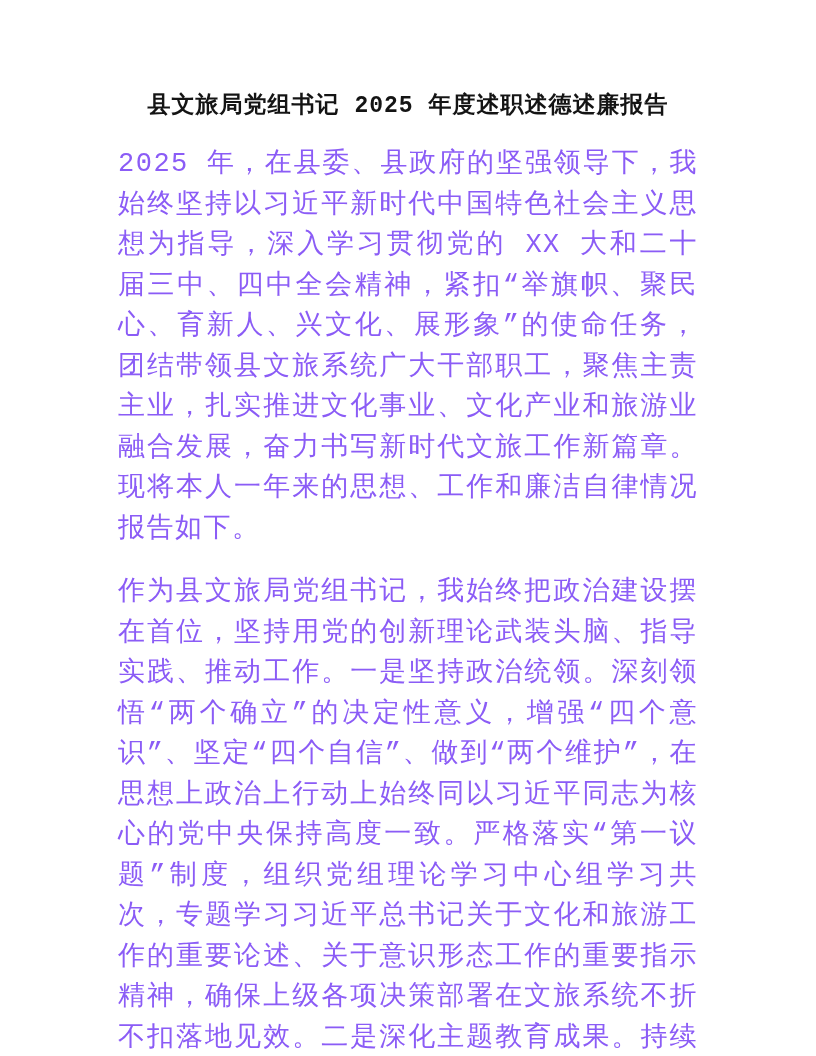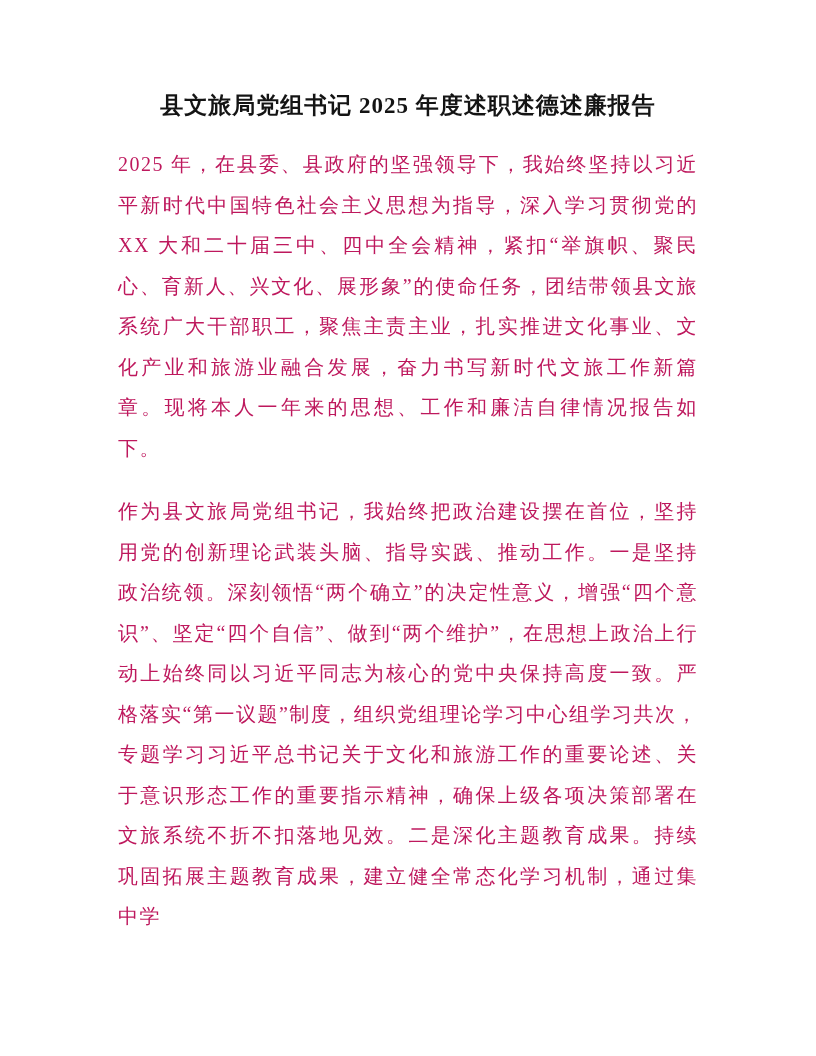--- a/index.html
+++ b/index.html
@@ -9,40 +9,40 @@
   }
   .page {
     position: relative;
     box-sizing: border-box;
     width: 816px;
     height: 1056px;
     background: #ffffff;
     overflow: hidden;
     padding: 88px 118px 0 118px;
     color: #1b1b1b;
-    font-family: Liberation Serif, serif;
+    font-family: Liberation Mono, monospace;
   }
   .doc-title {
     margin: 0 0 20px 0;
     font-size: 23px;
     font-weight: 700;
     line-height: 36px;
     text-align: center;
     letter-spacing: 1px;
     color: #141414;
   }
   .para {
     margin: 0 0 23px 0;
-    font-size: 20px;
+    font-size: 27px;
     line-height: 40.5px;
     letter-spacing: 1.5px;
     text-align: justify;
     text-align-last: left;
     word-break: break-all;
-    color: #be185d;
+    color: #8b5cf6;
   }
   .section-heading {
     font-weight: 400; 
   }
 </style>
 </head>
 <body>
 
 <div class="page">
   <h1 class="doc-title">县文旅局党组书记 2025 年度述职述德述廉报告</h1>

